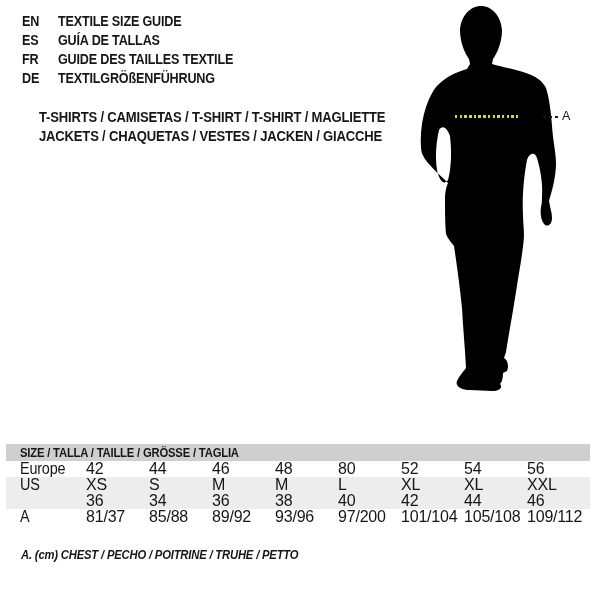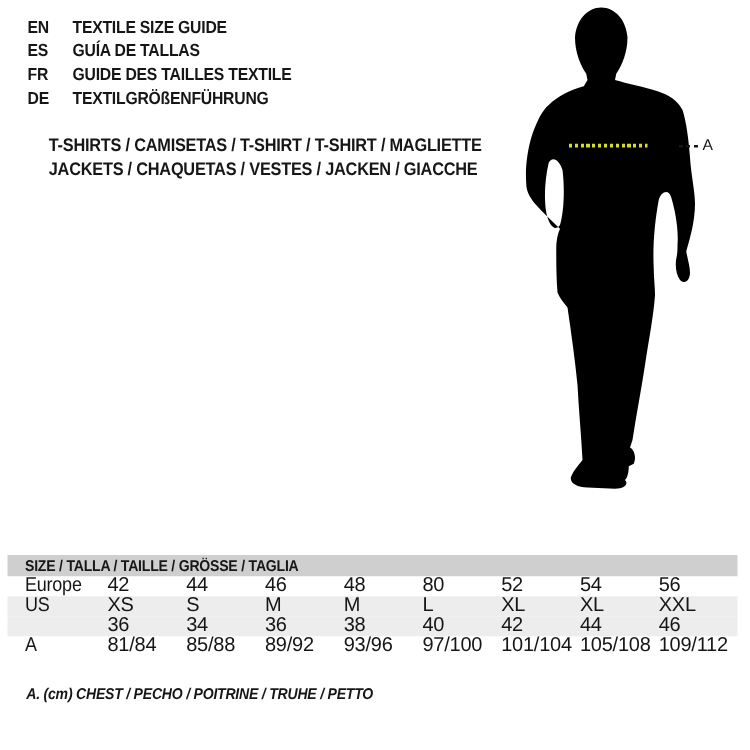--- a/index.html
+++ b/index.html
@@ -193,25 +193,25 @@
       <span class="t-cell">36</span>
       <span class="t-cell">38</span>
       <span class="t-cell">40</span>
       <span class="t-cell">42</span>
       <span class="t-cell">44</span>
       <span class="t-cell">46</span>
     </div>
 
     <div class="t-row">
       <span class="t-label"><span class="cond">A</span></span>
-      <span class="t-cell">81/84</span>
+      <span class="t-cell">81/37</span>
       <span class="t-cell">85/88</span>
       <span class="t-cell">89/92</span>
       <span class="t-cell">93/96</span>
-      <span class="t-cell">97/100</span>
+      <span class="t-cell">97/200</span>
       <span class="t-cell">101/104</span>
       <span class="t-cell">105/108</span>
       <span class="t-cell">109/112</span>
     </div>
   </div>
 
   <div class="note"><span class="cond">A. (cm) CHEST / PECHO / POITRINE / TRUHE / PETTO</span></div>
 
 </div>
 

